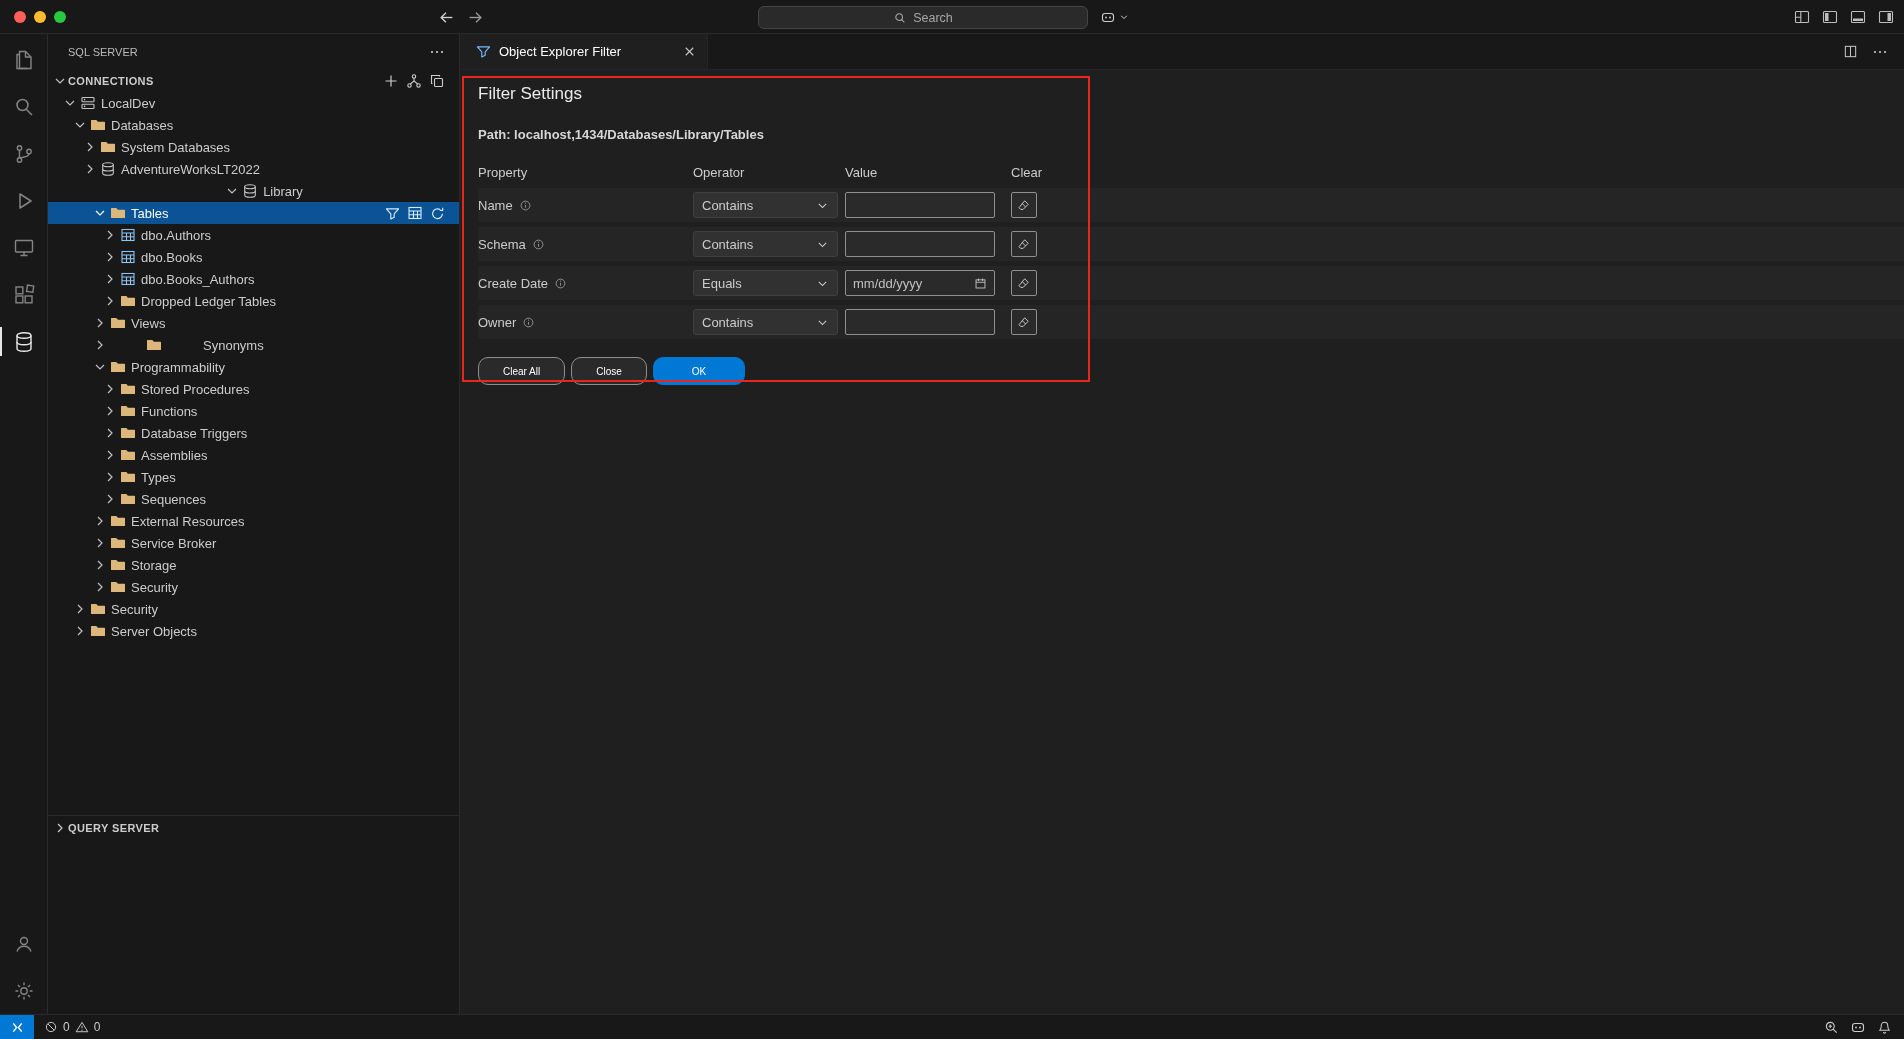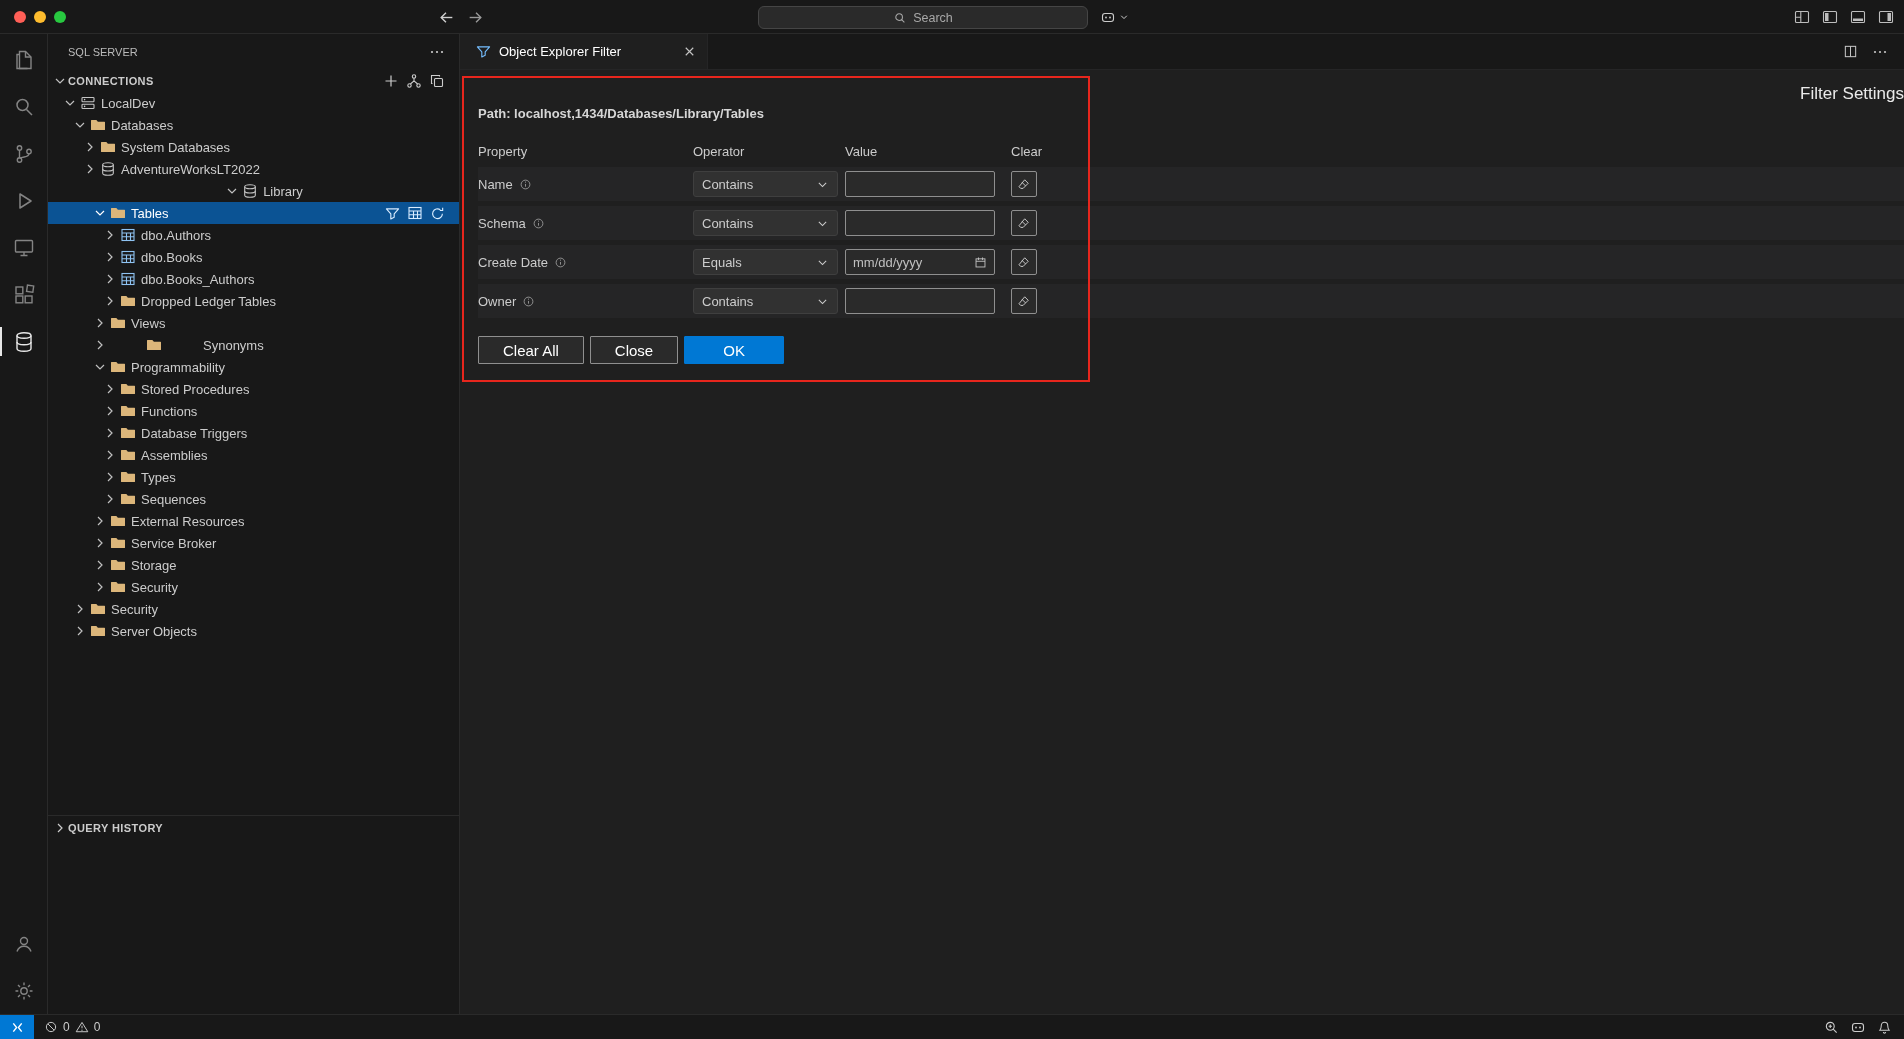--- a/index.html
+++ b/index.html
@@ -49,33 +49,33 @@
 
   
   .editor{flex:1 1 auto;display:flex;flex-direction:column;min-width:0;background:#0ea5e9;}
   .tabbar{flex:0 0 36px;background:#181818;display:flex;align-items:stretch;border-bottom:1px solid #252526;}
   .tab{width:248px;background:#1f1f1f;display:flex;align-items:center;gap:8px;padding:0 10px 0 16px;color:#ffffff;border-right:1px solid #252526;cursor:pointer;}
   .tab .funnel{color:#75beff;}
   .tab-close{margin-left:auto;color:#c5c5c5;cursor:pointer;}
   .editor-actions{margin-left:auto;display:flex;align-items:center;gap:14px;padding-right:16px;color:#c5c5c5;}
   .editor-content{flex:1;position:relative;padding:14px 0 0 18px;background:#1f1f1f;overflow:hidden;}
   .annotation{position:absolute;left:2px;top:6px;width:628px;height:306px;border:2px solid #e7261d;pointer-events:none;z-index:10;}
-  .fs-title{font-size:17px;color:#eaeaea;font-weight:500;margin-bottom:2px;text-align:right;}
+  .fs-title{font-size:17px;color:#eaeaea;font-weight:500;margin-bottom:23px;}
   .fs-path{font-size:13px;font-weight:bold;color:#d6d6d6;margin-bottom:14px;}
   .fheader{display:grid;grid-template-columns:215px 152px 166px 1fr;height:32px;align-items:center;color:#cccccc;}
   .frow{display:grid;grid-template-columns:215px 152px 166px 1fr;height:34px;align-items:center;background:#252526;margin-bottom:5px;}
   .fcell-prop{display:flex;align-items:center;gap:6px;color:#cccccc;}
   .select{width:145px;height:26px;background:#313131;border:1px solid #3f3f3f;border-radius:3px;display:flex;align-items:center;padding:0 8px;color:#cccccc;cursor:pointer;}
   .select .sel-chev{margin-left:auto;color:#cccccc;}
   .vinput{width:150px;height:26px;background:#2a2a2a;border:1px solid #8f8f8f;border-radius:2px;display:flex;align-items:center;padding:0 7px;color:#cccccc;cursor:text;}
   .vinput.date .vtext{color:#c0c0c0;}
   .vinput .cal{margin-left:auto;color:#c5c5c5;cursor:pointer;}
   .clear-btn{width:26px;height:26px;background:#2a2a2a;border:1px solid #8f8f8f;border-radius:2px;display:flex;align-items:center;justify-content:center;color:#cccccc;cursor:pointer;padding:0;}
   .fbuttons{display:flex;gap:6px;margin-top:18px;}
-  .btn{height:28px;border-radius:1px;font-size:15px;font-family:inherit;cursor:pointer;}
+  .btn{height:28px;border-radius:10px;font-size:10px;font-family:inherit;cursor:pointer;}
   .btn.secondary{background:#2a2a2a;border:1px solid #8f8f8f;color:#ffffff;padding:0 24px;}
   .btn.primary{background:#0078d4;border:1px solid #0078d4;color:#ffffff;padding:0 38px;font-weight:normal;}
 
   
   .statusbar{flex:0 0 25px;background:#181818;border-top:1px solid #2a2a2a;display:flex;align-items:center;color:#cccccc;font-size:12px;}
   .sb-remote{width:34px;height:100%;background:#0078d4;color:#ffffff;display:flex;align-items:center;justify-content:center;cursor:pointer;}
   .sb-problems{display:flex;align-items:center;gap:5px;padding:0 10px;height:100%;cursor:pointer;}
   .sb-right{margin-left:auto;display:flex;align-items:center;gap:11px;padding-right:12px;}
   .sb-right .icon{cursor:pointer;}
 </style>
@@ -686,21 +686,21 @@
             </span>
             <span class="tree-label">Server Objects</span>
           </div>
         </div>
       <div class="query-history">
         <span class="icon chev">
             <svg viewBox="0 0 16 16" width="16" height="16">
               <path d="M6 4l4 4-4 4" fill="none" stroke="currentColor" stroke-width="1.2"></path>
             </svg>
           </span>
-        <span>QUERY HISTORY</span>
+        <span>QUERY SERVER</span>
       </div>
       <div class="sidebar-fill"></div>
     </div>
 
     <div class="editor">
       <div class="tabbar">
         <div class="tab">
           <span class="icon funnel">
               <svg viewBox="0 0 16 16" width="15" height="15">
                 <path fill="none" stroke="currentColor" stroke-width="1.2" stroke-linejoin="round" d="M1.5 3h13L9.8 8.3V12l-3.6 1.8V8.3z"></path>

